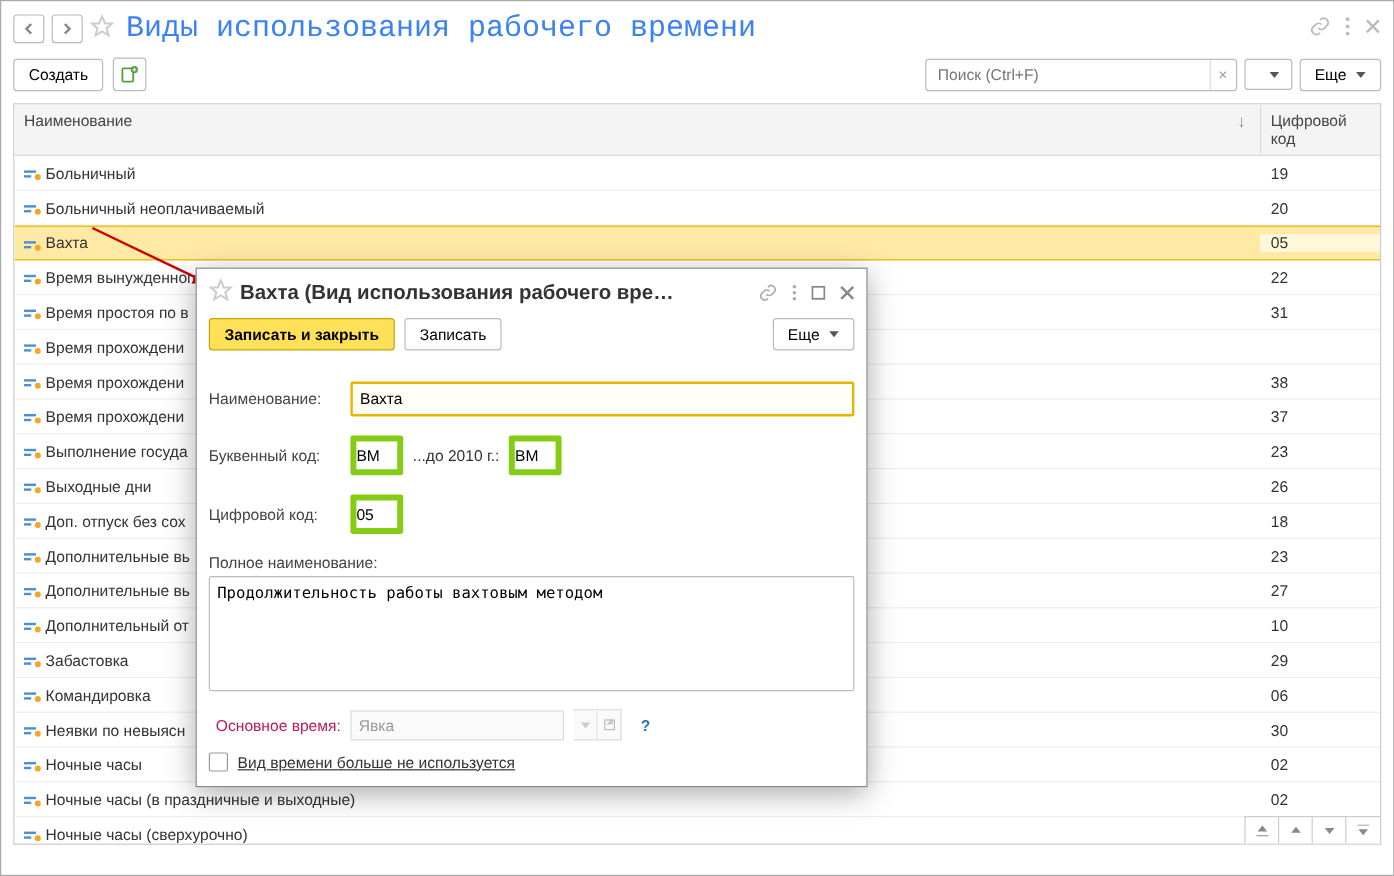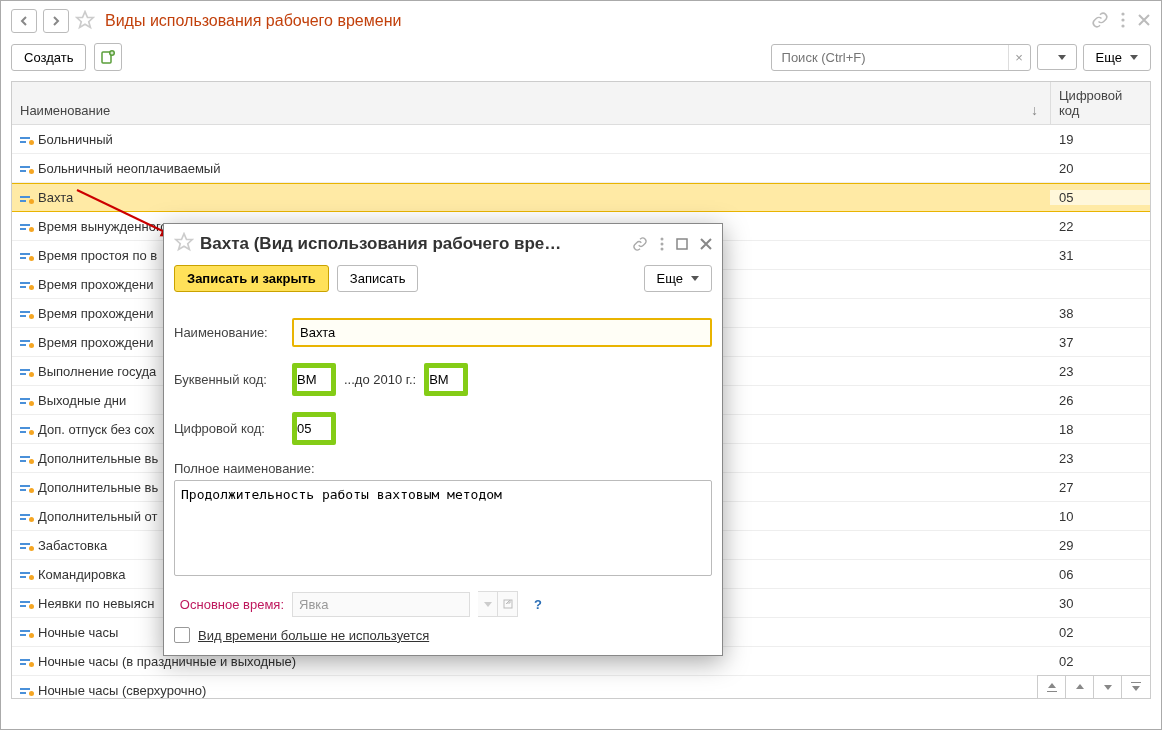--- a/index.html
+++ b/index.html
@@ -25,21 +25,21 @@
     width: 26px; height: 24px;
     border: 1px solid #bbb;
     background: #fff;
     border-radius: 3px;
     display: inline-flex;
     align-items: center; justify-content: center;
     cursor: pointer;
   }
   .nav-btn svg { stroke: #888; }
   .star-outline svg { width: 20px; height: 20px; }
-  .title-text { font-size: 16px; color: #c2410c; margin-left: 4px; }
+  .title-text { font-size: 25px; color: #3b82f6; margin-left: 4px; font-family: Liberation Mono, monospace; }
   .titlebar-right { margin-left: auto; display: flex; align-items: center; gap: 12px; }
   .icon-muted { color: #aaa; }
 
   .toolbar {
     display: flex; align-items: center; padding: 4px 10px 10px 10px; gap: 8px;
   }
   .btn {
     border: 1px solid #bbb;
     background: #fff;
     padding: 5px 12px;
@@ -74,21 +74,21 @@
 
   .table-wrap {
     margin: 0 10px; border: 1px solid #ccc;
     height: 618px; position: relative; overflow: hidden;
   }
   .thead {
     display: flex; background: #f4f4f4; border-bottom: 1px solid #ddd;
     font-size: 13px; color: #444;
   }
   .th { padding: 6px 8px; }
-  .th-name { flex: 1; display:flex; align-items:flex-end;gap:48px; }
+  .th-name { flex: 1; display:flex; align-items:flex-start;gap:48px; }
   .th-code { width: 100px; border-left: 1px solid #ddd; }
   .sort-arrow { margin-left:auto; margin-right:4px; color:#888; font-size:14px;}
 
   .tbody { }
   .row {
     display: flex; border-bottom: 1px solid #eee; align-items: center;
     height: 29px;
   }
   .row.selected { background: #ffeaa5; border-top:1px solid #e9b400; border-bottom:1px solid #e9b400;}
   .row .cell-icon { width: 22px; display:flex; align-items:center; justify-content:center; padding-left:6px;}

